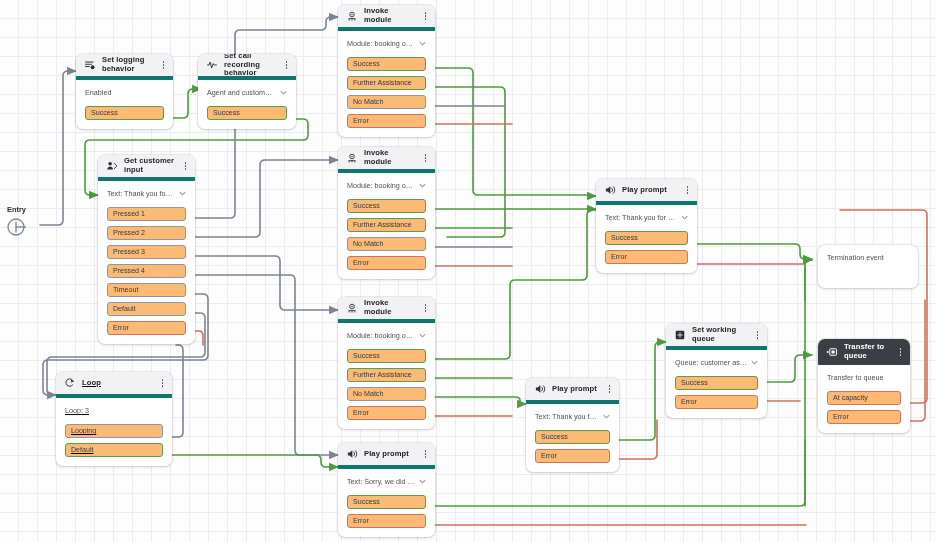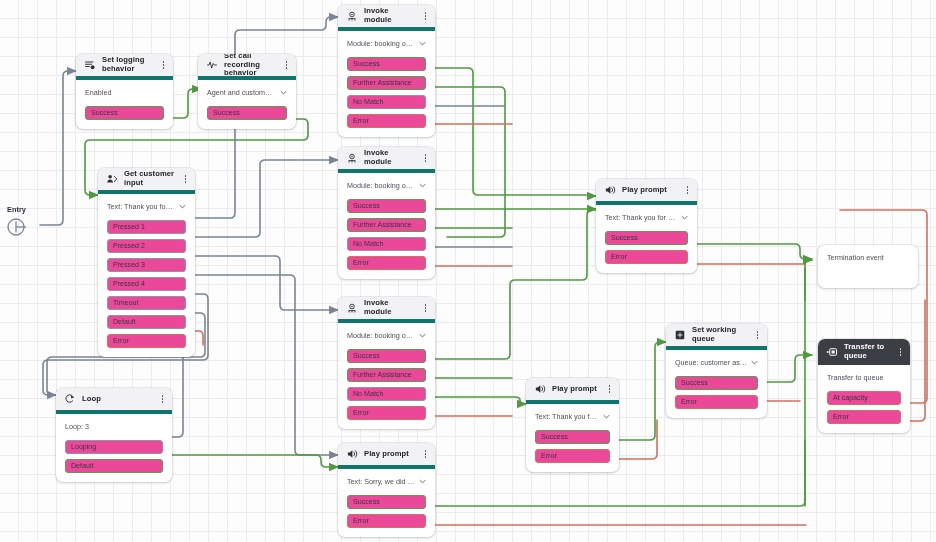--- a/index.html
+++ b/index.html
@@ -100,21 +100,21 @@
     flex: 0 0 7px;
     width: 7px; height: 7px;
     display: block;
   }
 
   .ports { display: flex; flex-direction: column; gap: 5px; }
   .port {
     height: 14px;
     border-radius: 3px;
     border: 1px solid #9aa0ab;
-    background: #ec4899;
+    background: #fdba74;
     display: flex;
     align-items: center;
     padding-left: 5px;
     font-size: 7.1px;
     color: #343841;
     white-space: nowrap;
     overflow: hidden;
   }
   .port.ok    { border-color: #5c9c4f; }
   .port.err   { border-color: #d4715c; }
@@ -279,21 +279,21 @@
         <svg class="chev" viewBox="0 0 10 10">
           <path d="M1.5,3.5 L5,7 L8.5,3.5" stroke="#4b5057" stroke-width="1.2" fill="none" stroke-linecap="round"></path>
         </svg>
       </div>
       <div class="ports">
         <div class="port ok">Success</div>
       </div>
     </div>
   </div>
 
-  <div class="node" style="left:98px; top:168px; width:97px;">
+  <div class="node" style="left:98px; top:155px; width:97px;">
     <div class="node-head">
       <svg class="node-icon" viewBox="0 0 16 16">
         <circle cx="5.5" cy="5" r="2.4" fill="#2c3038"></circle>
         <path d="M1.6,12.6 C1.9,9.8 3.6,8.6 5.5,8.6 C7.4,8.6 9.1,9.8 9.4,12.6 Z" fill="#2c3038"></path>
         <path d="M11,4.5 L14.5,8 L11,11.5" stroke="#2c3038" stroke-width="1.2" fill="none" stroke-linecap="round" stroke-linejoin="round"></path>
       </svg>
       <span class="node-title">Get customer input</span>
       <span class="kebab">
           <i></i>
           <i></i>
@@ -405,21 +405,21 @@
       </div>
       <div class="ports">
         <div class="port ok">Success</div>
         <div class="port ok">Further Assistance</div>
         <div class="port neutral">No Match</div>
         <div class="port err">Error</div>
       </div>
     </div>
   </div>
 
-  <div class="node" style="left:56px; top:388px; width:116px;">
+  <div class="node" style="left:56px; top:372px; width:116px;text-decoration:underline;">
     <div class="node-head">
       <svg class="node-icon" viewBox="0 0 16 16">
         <path d="M12.5,6.2 A5,5 0 1 0 11.5,10.6" stroke="#2c3038" stroke-width="1.3" fill="none" stroke-linecap="round"></path>
         <path d="M9.2,3.2 L12.8,5.9 L9.6,7.4" fill="#2c3038"></path>
       </svg>
       <span class="node-title">Loop</span>
       <span class="kebab">
           <i></i>
           <i></i>
           <i></i>

